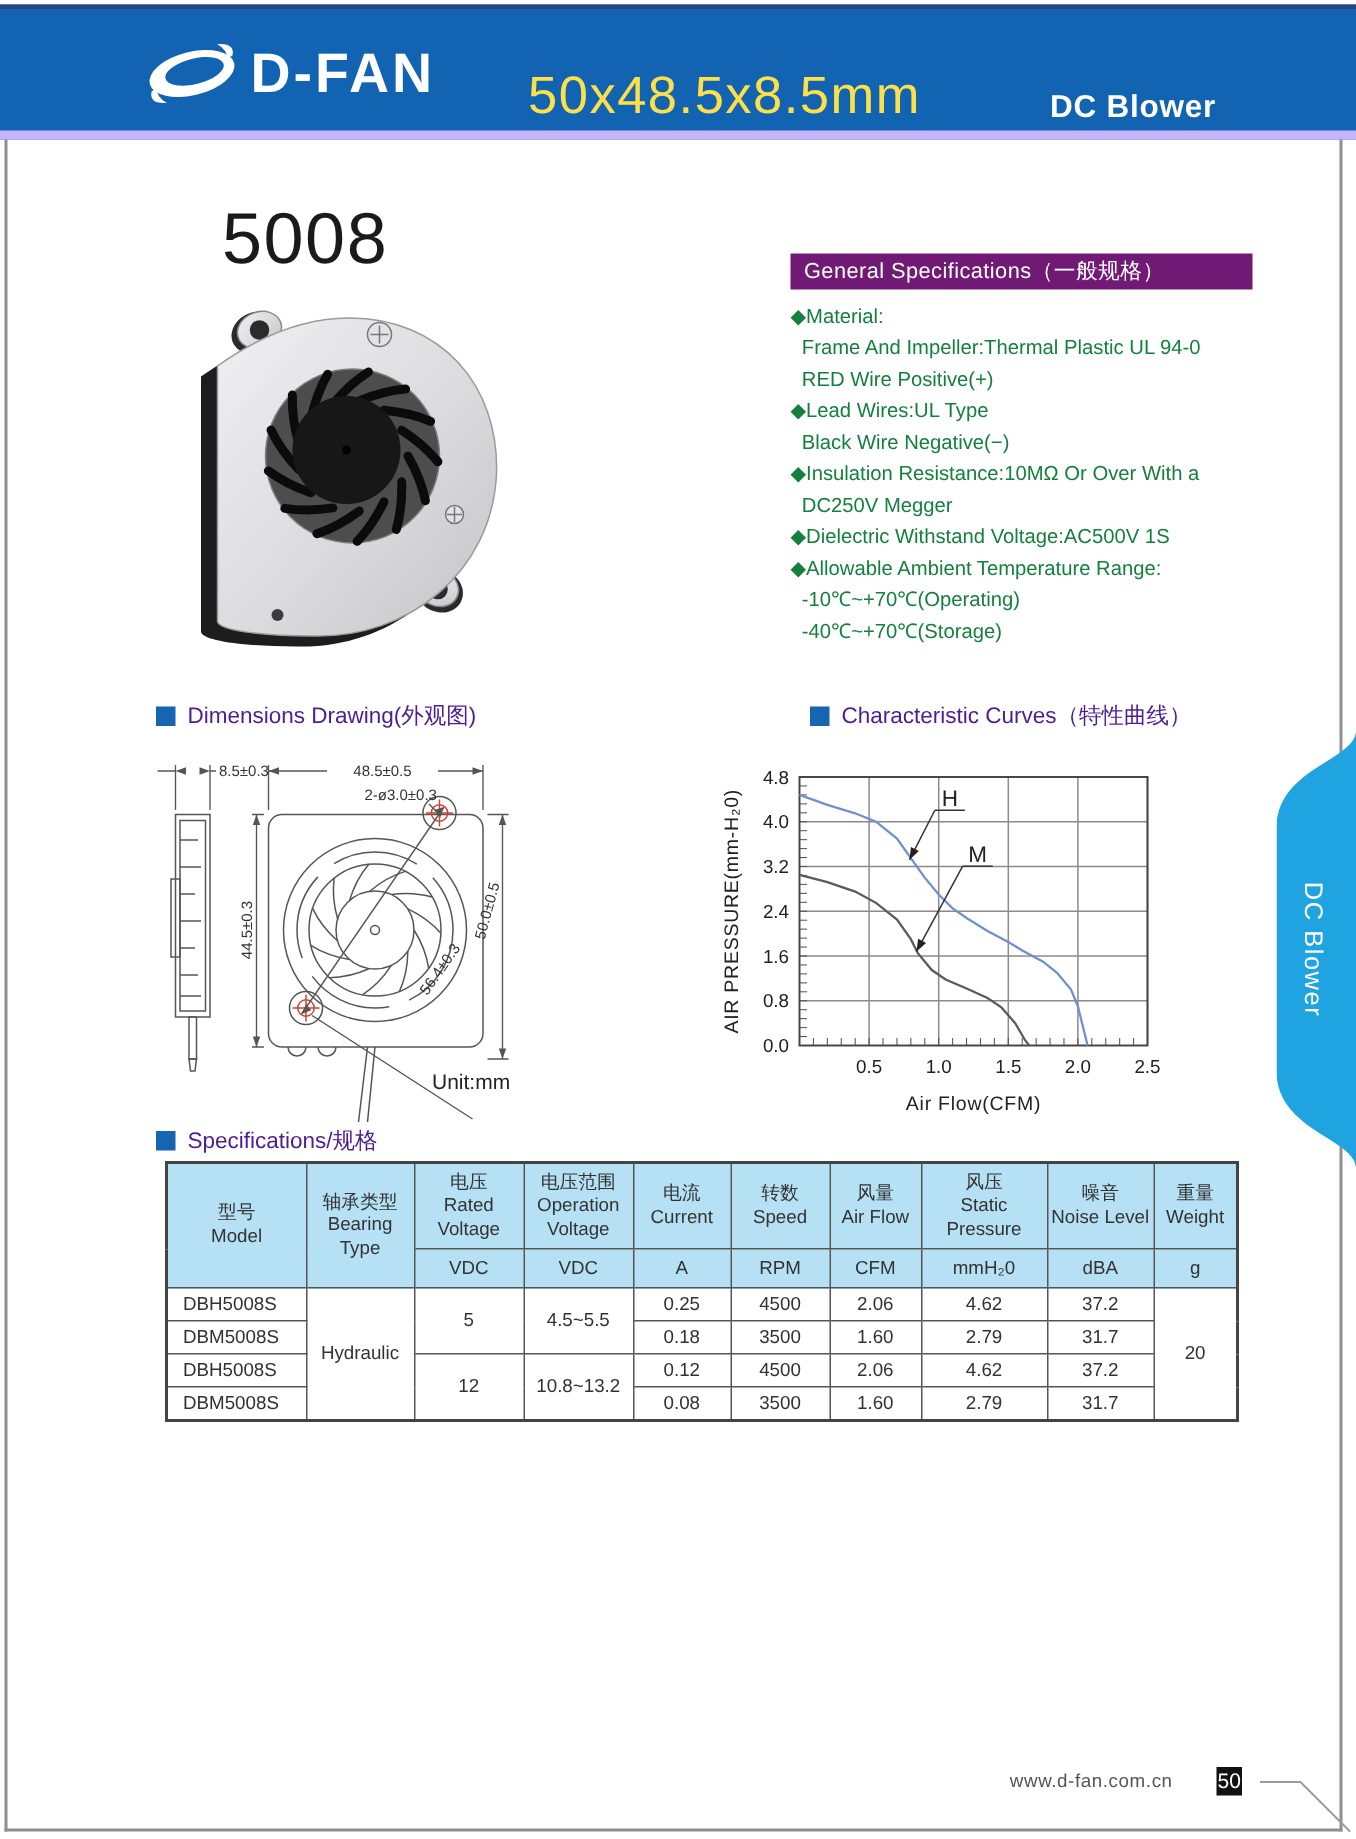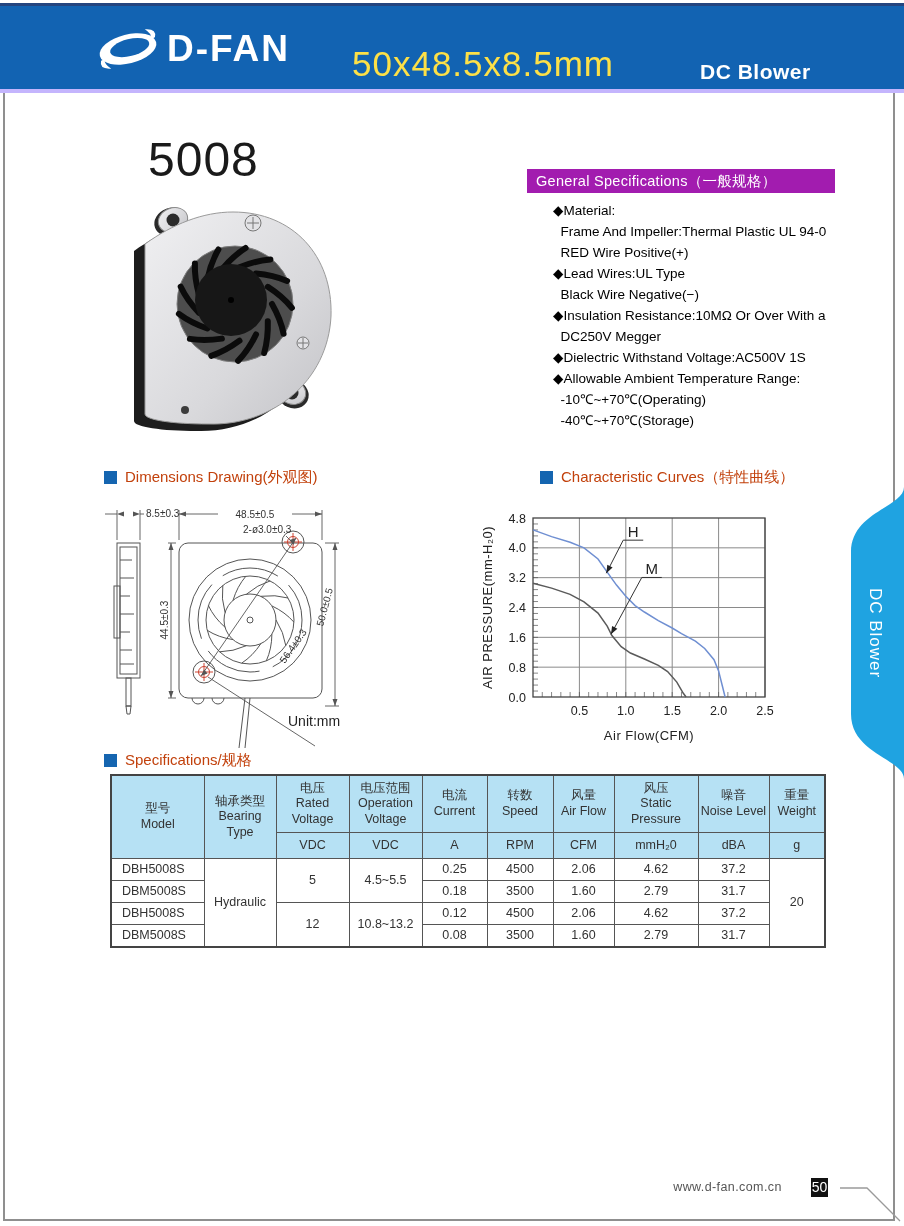--- a/index.html
+++ b/index.html
@@ -3,45 +3,45 @@
 <meta charset="utf-8">
 <style>
   html,body{margin:0;padding:0;background:#fff;}
   body{width:904px;height:1226px;position:relative;overflow:hidden;
        font-family:"Liberation Sans",sans-serif;color:#333;}
   .abs{position:absolute;}
 
   
   .top-band{position:absolute;left:0;top:3px;width:100%;height:90px;
     background:#1263b2;border-top:3px solid #24457f;box-sizing:border-box;
-    border-bottom:4px solid #c4b5fd;}
+    border-bottom:6px solid #c4b5fd;}
   .logo-wrap{position:absolute;left:93px;top:18px;display:flex;align-items:center;}
   .logo-text{color:#fff;font-size:37px;font-weight:bold;letter-spacing:2px;margin-left:4px;}
   .size-text{position:absolute;left:352px;top:38px;color:#fde047;font-size:35px;font-weight:400;letter-spacing:1px;}
   .cat-text{position:absolute;left:700px;top:54px;color:#fff;font-size:21px;font-weight:bold;letter-spacing:.5px;}
 
   
   .frame-left{position:absolute;left:3px;top:93px;width:2px;height:1128px;background:#8f8f8f;}
   .frame-right{position:absolute;left:893px;top:93px;width:2px;height:1128px;background:#8f8f8f;}
   .frame-bottom{position:absolute;left:3px;top:1219px;width:892px;height:2px;background:#8f8f8f;}
 
   
   .model-title{position:absolute;left:148px;top:132px;font-size:48px;color:#1a1a1a;font-weight:500;letter-spacing:1px;}
 
   
   .gs{position:absolute;left:527px;top:169px;width:308px;}
-  .gs-bar{background:#a21caf;color:#fff;font-size:14.5px;font-weight:500;
+  .gs-bar{background:#701a75;color:#fff;font-size:14.5px;font-weight:500;
     height:24px;line-height:24px;padding-left:9px;letter-spacing:.3px;}
   .gs-list{margin-top:7px;}
-  .gs-line{font-size:13.5px;line-height:21px;color:#000000;white-space:pre-wrap;margin-left:26px;}
+  .gs-line{font-size:13.5px;line-height:21px;color:#15803d;white-space:pre-wrap;}
 
   
   .sec-title{position:absolute;display:flex;align-items:center;gap:8px;}
   .sec-sq{width:13px;height:13px;background:#1565b0;flex:0 0 auto;}
-  .sec-txt{font-size:15px;color:#c2410c;font-weight:500;}
+  .sec-txt{font-size:15px;color:#4c1d95;font-weight:500;}
 
   
   .tick{font-size:12.5px;fill:#222;font-family:"Liberation Sans",sans-serif;}
   .axlabel{font-size:13px;fill:#222;font-family:"Liberation Sans",sans-serif;letter-spacing:.5px;}
   .ann{font-size:15px;fill:#222;font-family:"Liberation Sans",sans-serif;}
   .dimtxt{font-size:10px;fill:#333;font-family:"Liberation Sans",sans-serif;}
   .dimtxt2{font-size:14px;fill:#222;font-family:"Liberation Sans",sans-serif;}
 
   
   .spec-table{position:absolute;left:110px;top:774px;border-collapse:collapse;table-layout:fixed;

